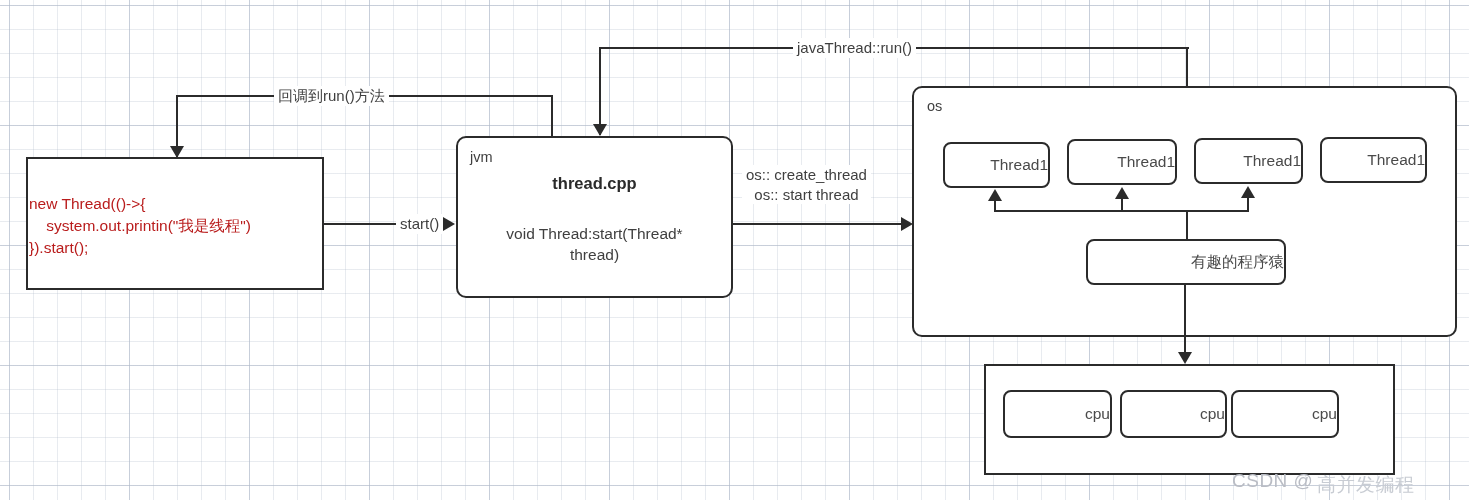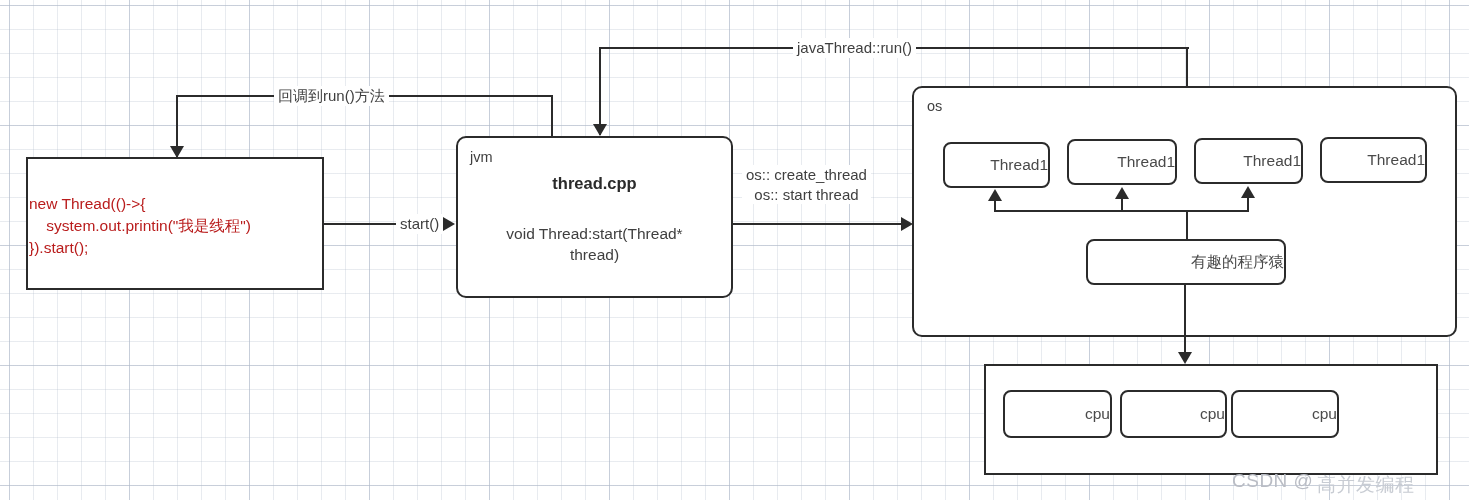--- a/index.html
+++ b/index.html
@@ -200,21 +200,21 @@
     <div class="edge v" style="left:272px; top:122px; height:30px;"></div>
 
     <div class="node round-sm centered sched-box" style="left:172px; top:151px; width:200px; height:46px;">
       <span>有趣的程序猿</span>
     </div>
   </div>
 
   <div class="edge v" style="left:1184px; top:283px; height:75px;"></div>
   <div class="arrow arrow-down" style="left:1178px; top:352px;"></div>
 
-  <div class="node sharp" style="left:984px; top:364px; width:454px; height:111px;">
+  <div class="node sharp" style="left:984px; top:364px; width:411px; height:111px;">
     <div class="node round-sm centered cpu-box" style="position:absolute; left:17px; top:24px; width:109px; height:48px;">
       <span>cpu</span>
     </div>
     <div class="node round-sm centered cpu-box" style="position:absolute; left:134px; top:24px; width:107px; height:48px;">
       <span>cpu</span>
     </div>
     <div class="node round-sm centered cpu-box" style="position:absolute; left:245px; top:24px; width:108px; height:48px;">
       <span>cpu</span>
     </div>
   </div>

